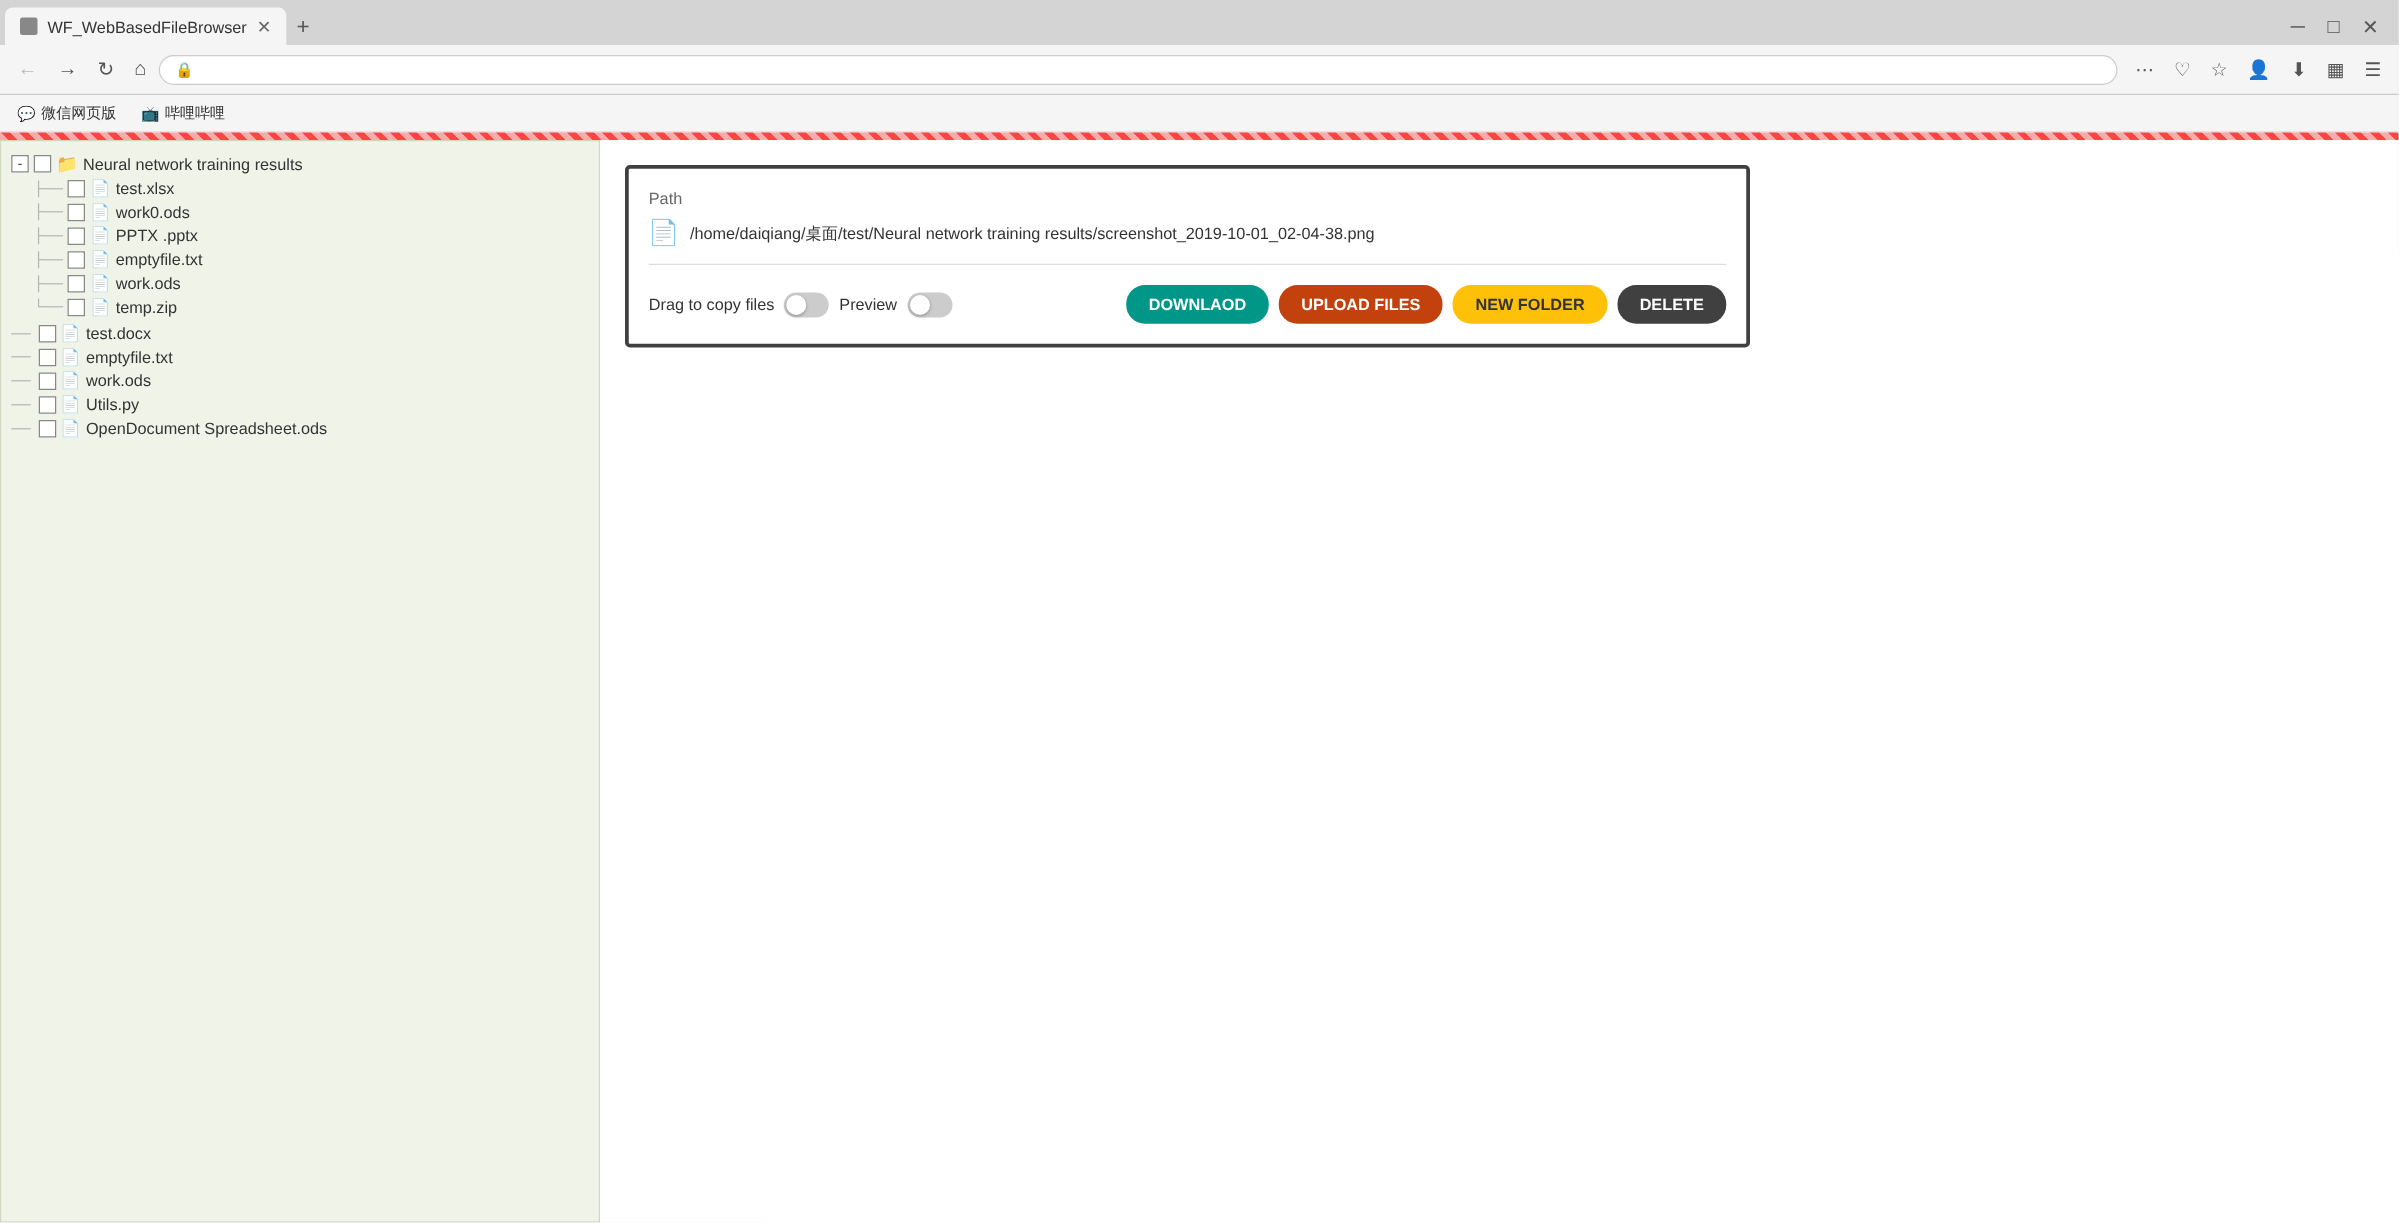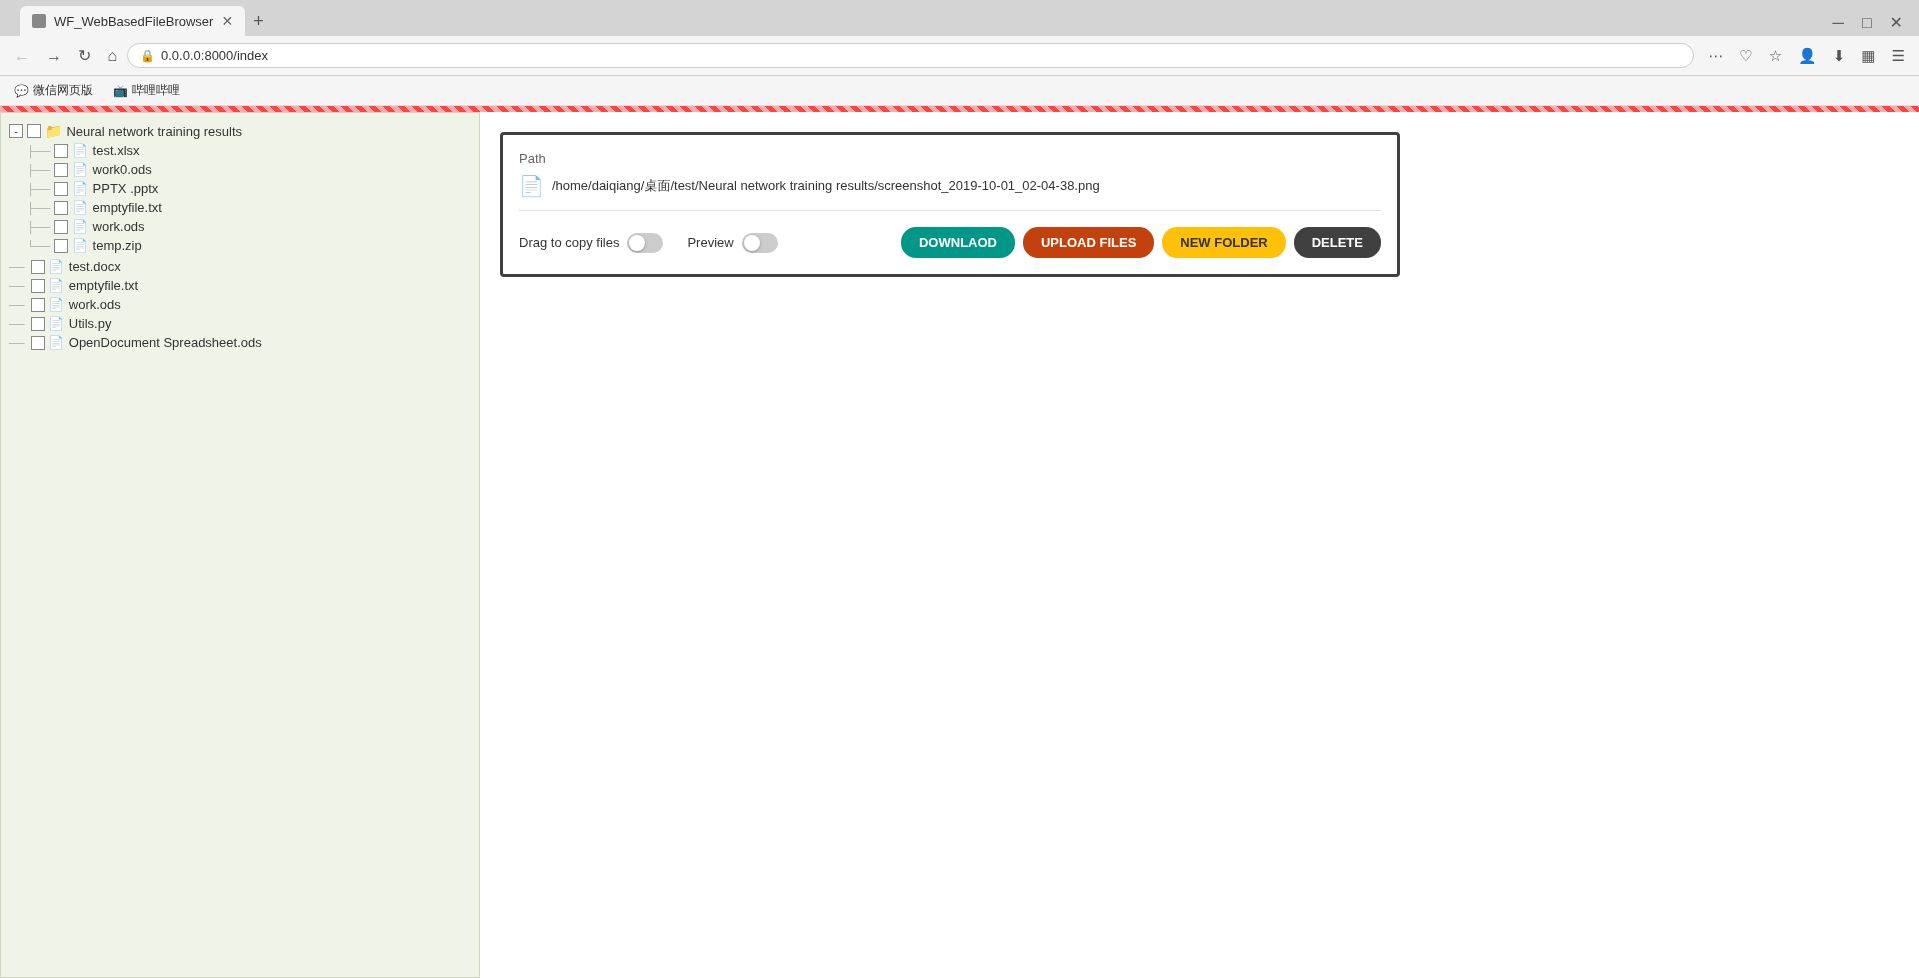--- a/index.html
+++ b/index.html
@@ -1,21 +1,21 @@
 <!DOCTYPE html>
 <html><head>
   <meta charset="utf-8">
   <style>
     * { box-sizing: border-box; margin: 0; padding: 0; }
     body { font-family: Arial, sans-serif; font-size: 13px; background: #f5f5f5; overflow: hidden; }
 
     
     .browser-chrome { background: #e8e8e8; width: 1919px; min-height: 978px; display: flex; flex-direction: column; }
 
-    .tab-bar { background: #d4d4d4; display: flex; align-items: flex-end; padding-top: 6px; padding-left: 20px; height: 36px; }
+    .tab-bar { background: #d4d4d4; display: flex; align-items: flex-end; padding-top: 6px; padding-left: 4px; height: 36px; }
     .tab { background: #f5f5f5; border-radius: 6px 6px 0 0; padding: 6px 12px; display: flex; align-items: center; gap: 8px; min-width: 200px; height: 30px; font-size: 13px; color: #333; }
     .tab-favicon { width: 14px; height: 14px; background: #888; border-radius: 2px; flex-shrink: 0; }
     .tab-title { flex: 1; }
     .tab-close { cursor: pointer; color: #666; font-size: 14px; }
     .new-tab-btn { background: none; border: none; padding: 4px 8px; cursor: pointer; font-size: 18px; color: #555; }
     .window-controls { margin-left: auto; display: flex; align-items: center; gap: 2px; padding-right: 8px; }
     .win-ctrl { background: none; border: none; font-size: 16px; padding: 4px 8px; cursor: pointer; color: #555; }
 
     .nav-bar { background: #f5f5f5; display: flex; align-items: center; padding: 4px 8px; gap: 4px; height: 40px; border-bottom: 1px solid #ccc; }
     .nav-btn { background: none; border: none; cursor: pointer; padding: 4px 6px; color: #555; font-size: 16px; border-radius: 4px; }
@@ -39,21 +39,21 @@
     .tree-expand { width: 14px; height: 14px; border: 1px solid #888; background: white; display: flex; align-items: center; justify-content: center; font-size: 11px; flex-shrink: 0; cursor: pointer; }
     .indent1 { padding-left: 18px; }
 
     
     .right-panel { flex: 1; padding: 20px; background: white; }
     .file-info-box { border: 3px solid #404040; border-radius: 4px; padding: 16px; max-width: 900px; }
     .path-label { font-size: 13px; color: #666; margin-bottom: 8px; }
     .path-row { display: flex; align-items: center; gap: 8px; margin-bottom: 16px; border-bottom: 1px solid #ddd; padding-bottom: 12px; }
     .path-file-icon { font-size: 20px; color: #555; }
     .path-value { font-size: 13px; color: #333; word-break: break-all; text-align: center; }
-    .controls-row { display: flex; align-items: center; gap: 24px; }
+    .controls-row { display: flex; align-items: center; gap: 8px; }
     .toggle-group { display: flex; align-items: center; gap: 8px; }
     .toggle-label { font-size: 13px; color: #333; }
     .toggle-switch { width: 36px; height: 20px; background: #ccc; border-radius: 10px; position: relative; cursor: pointer; }
     .toggle-knob { width: 16px; height: 16px; background: white; border-radius: 50%; position: absolute; top: 2px; left: 2px; transition: left 0.2s; box-shadow: 0 1px 3px rgba(0,0,0,0.3); }
     .action-buttons { display: flex; gap: 8px; margin-left: auto; }
     .btn { padding: 8px 18px; border: none; border-radius: 15px; font-size: 13px; font-weight: bold; cursor: pointer; color: white; }
     .btn-download { background: #009688; }
     .btn-upload { background: #c2410c; }
     .btn-newfolder { background: #FFC107; color: #333; }
     .btn-delete { background: #404040; }
@@ -77,21 +77,20 @@
     </div>
   </div>
 
   <div class="nav-bar">
     <button class="nav-btn disabled">←</button>
     <button class="nav-btn">→</button>
     <button class="nav-btn">↻</button>
     <button class="nav-btn">⌂</button>
     <div class="address-bar">
       <span class="address-bar-lock">🔒</span>
-      <span class="address-text">0.0.0.0:8000/index</span>
     </div>
     <div class="toolbar-icons">
       <span class="toolbar-icon">⋯</span>
       <span class="toolbar-icon">♡</span>
       <span class="toolbar-icon">☆</span>
       <span class="toolbar-icon">👤</span>
       <span class="toolbar-icon">⬇</span>
       <span class="toolbar-icon">▦</span>
       <span class="toolbar-icon">☰</span>
     </div>

